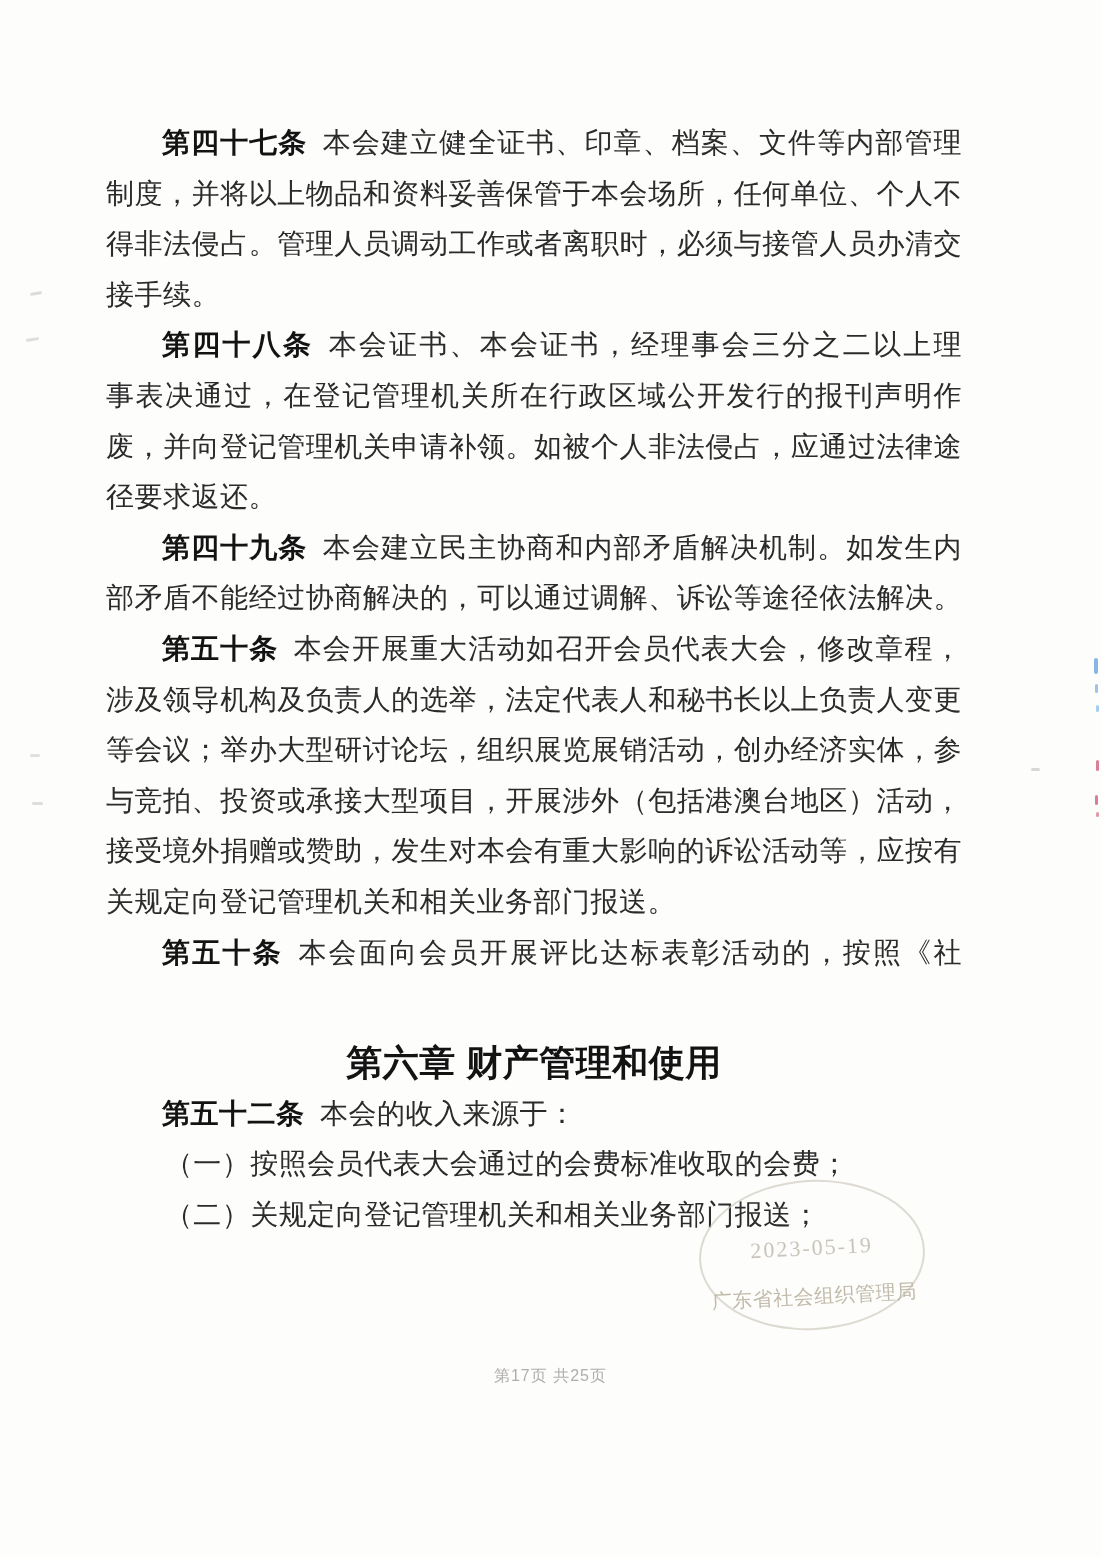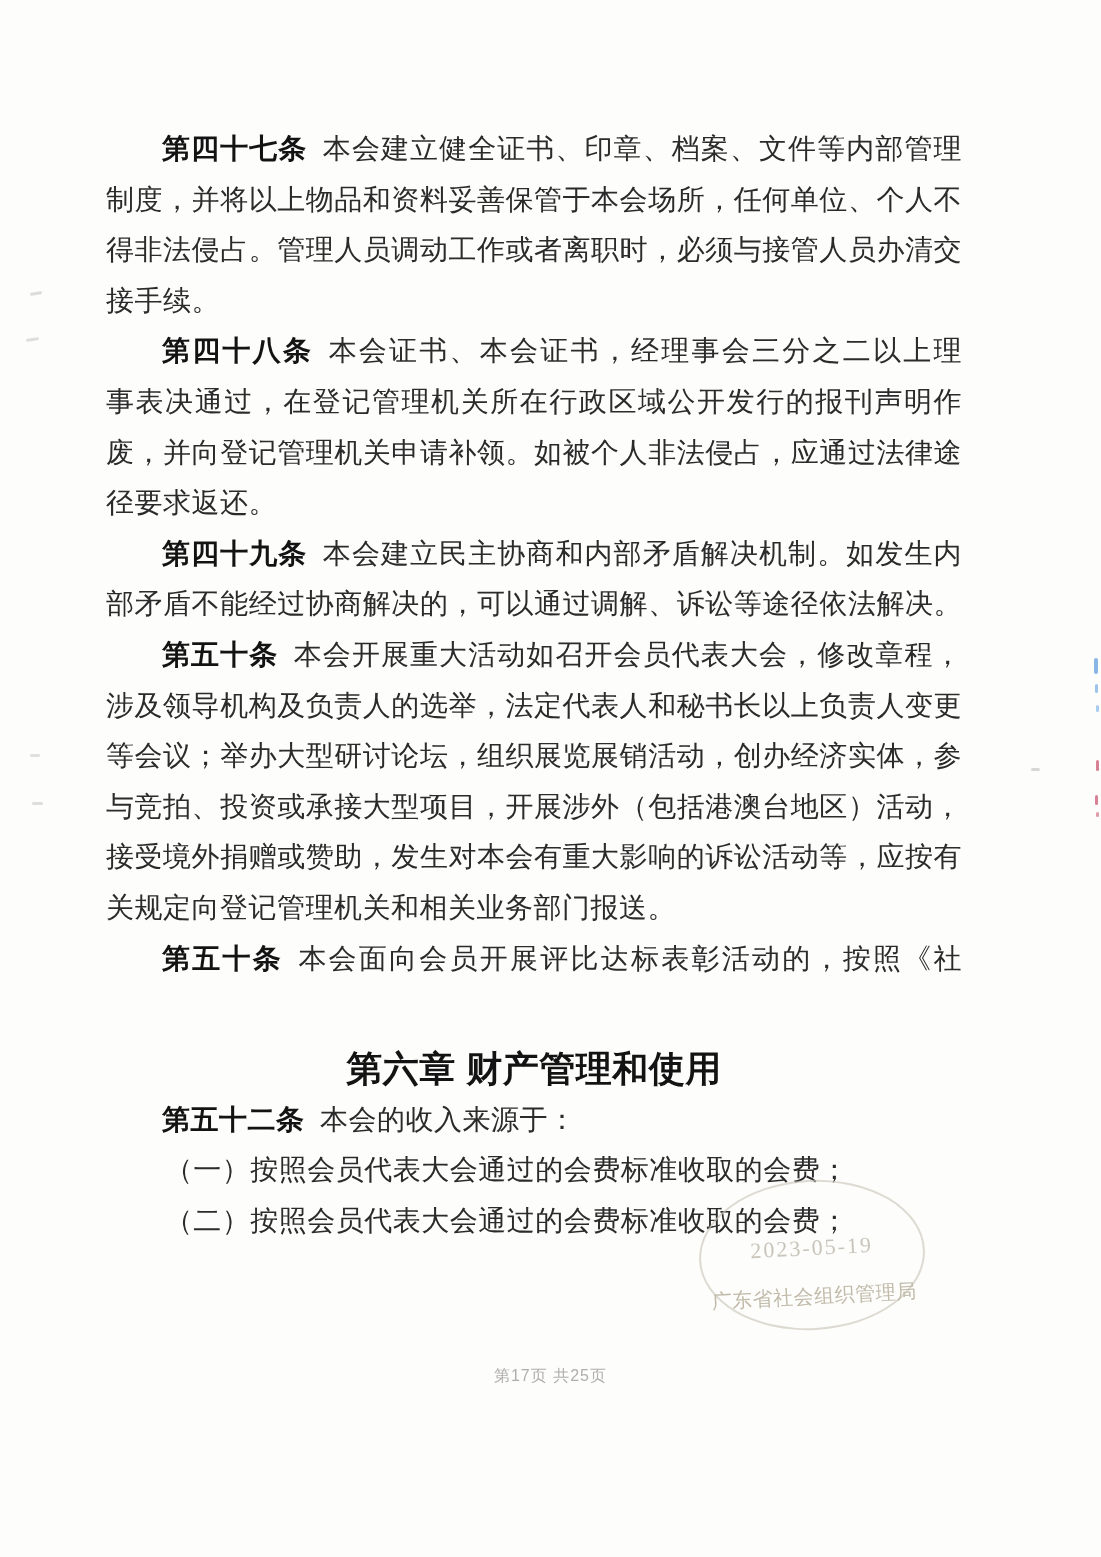--- a/index.html
+++ b/index.html
@@ -3,21 +3,21 @@
 <meta charset="utf-8">
 <style>
   html,body{margin:0;padding:0;}
   body{
     width:1101px;height:1557px;position:relative;overflow:hidden;
     background:#fdfdfc;
     font-family:"Liberation Serif","DejaVu Serif",serif;
   }
   
   .doc{
-    position:absolute;left:106px;top:124px;width:856px;
+    position:absolute;left:106px;top:118px;width:856px;
     color:#2b2b2b;font-size:28px;
   }
   .tline{
     line-height:50.6px;height:50.6px;white-space:normal;overflow:hidden;
     letter-spacing:0.5px;
   }
   .tline.full{text-align:justify;text-align-last:justify;}
   .tline.first{text-indent:2em;}
   .tline.item{text-indent:2.1em;}
   .lead{
@@ -92,21 +92,21 @@
   <div class="tline full">与竞拍、投资或承接大型项目，开展涉外（包括港澳台地区）活动，</div>
   <div class="tline full">接受境外捐赠或赞助，发生对本会有重大影响的诉讼活动等，应按有</div>
   <div class="tline">关规定向登记管理机关和相关业务部门报送。</div>
 
   <div class="tline first full"><span class="lead">第五十条</span><span>本会面向会员开展评比达标表彰活动的，按照《社</span></div>
 
   <div class="tline chapter">第六章 财产管理和使用</div>
 
   <div class="tline first"><span class="lead">第五十二条</span><span>本会的收入来源于：</span></div>
   <div class="tline item">（一）按照会员代表大会通过的会费标准收取的会费；</div>
-  <div class="tline item">（二）按照会员代表大会通过的会费标准收取的会费；</div>
+  <div class="tline item">（二）关规定向登记管理机关和相关业务部门报送；</div>
 
 </div>
 
 <div class="stamp">
   <div class="stamp-ring"></div>
   <div class="stamp-date">2023-05-19</div>
   <div class="stamp-agency">广东省社会组织管理局</div>
 </div>
 
 <div class="footer">第17页 共25页</div>

